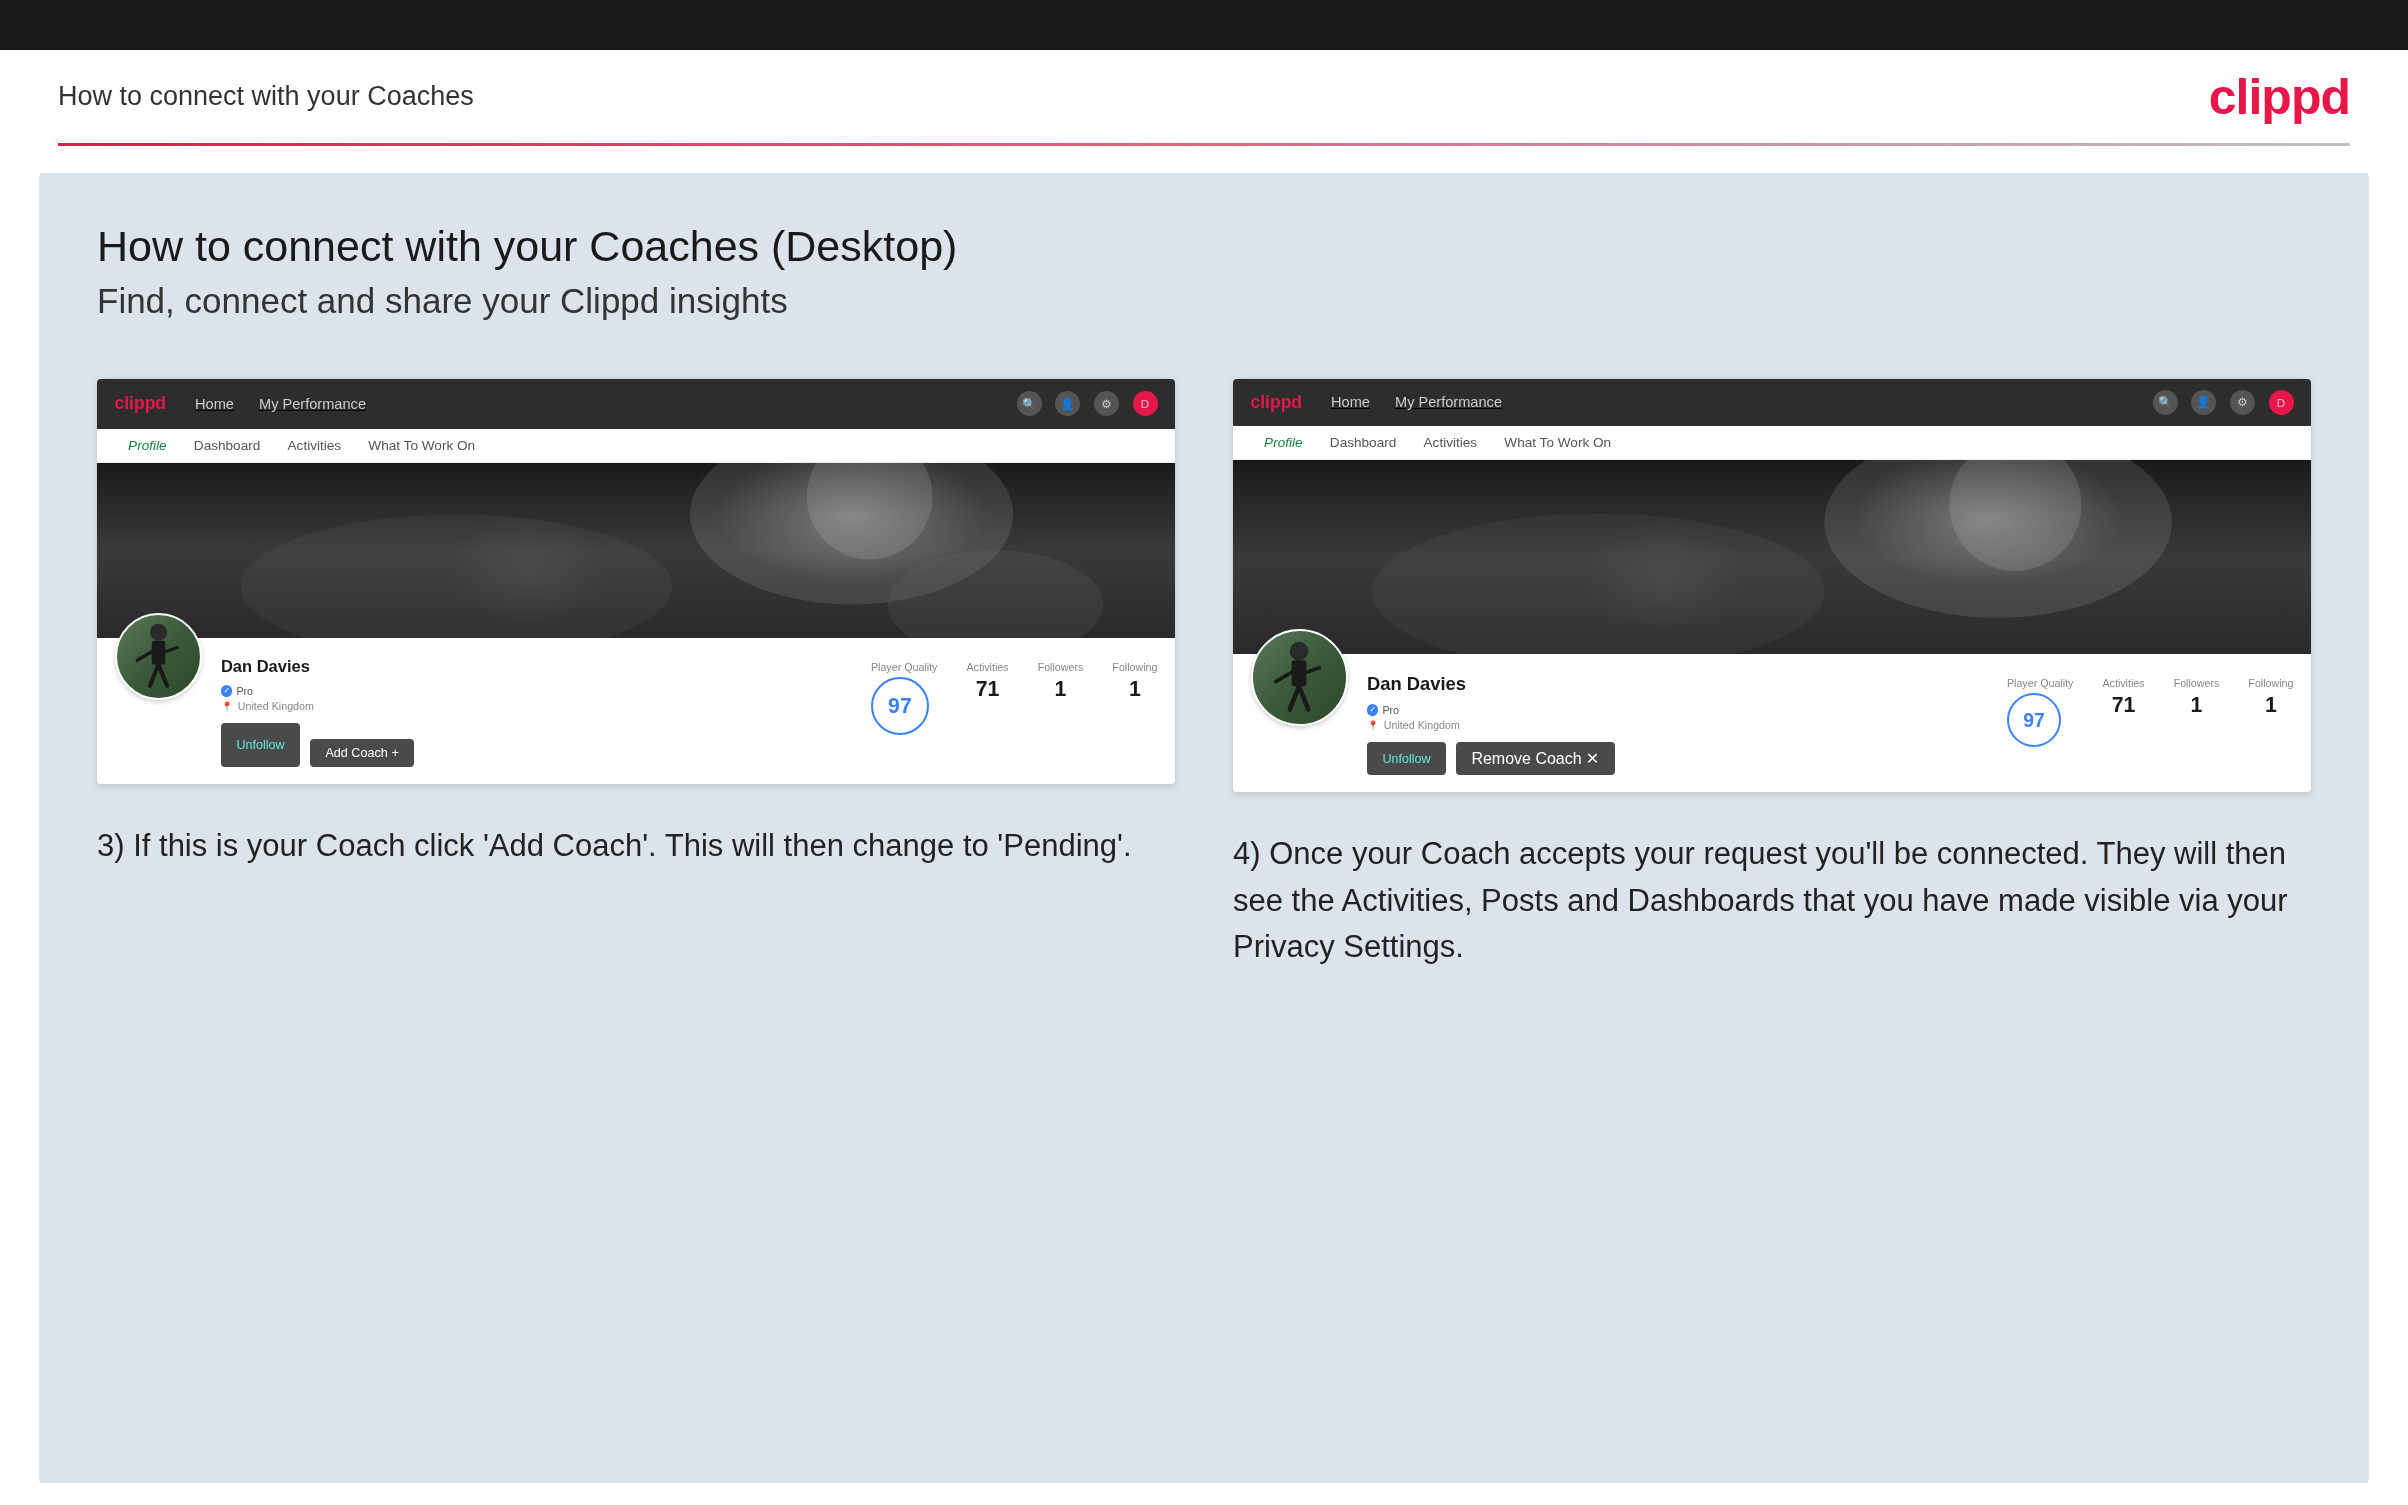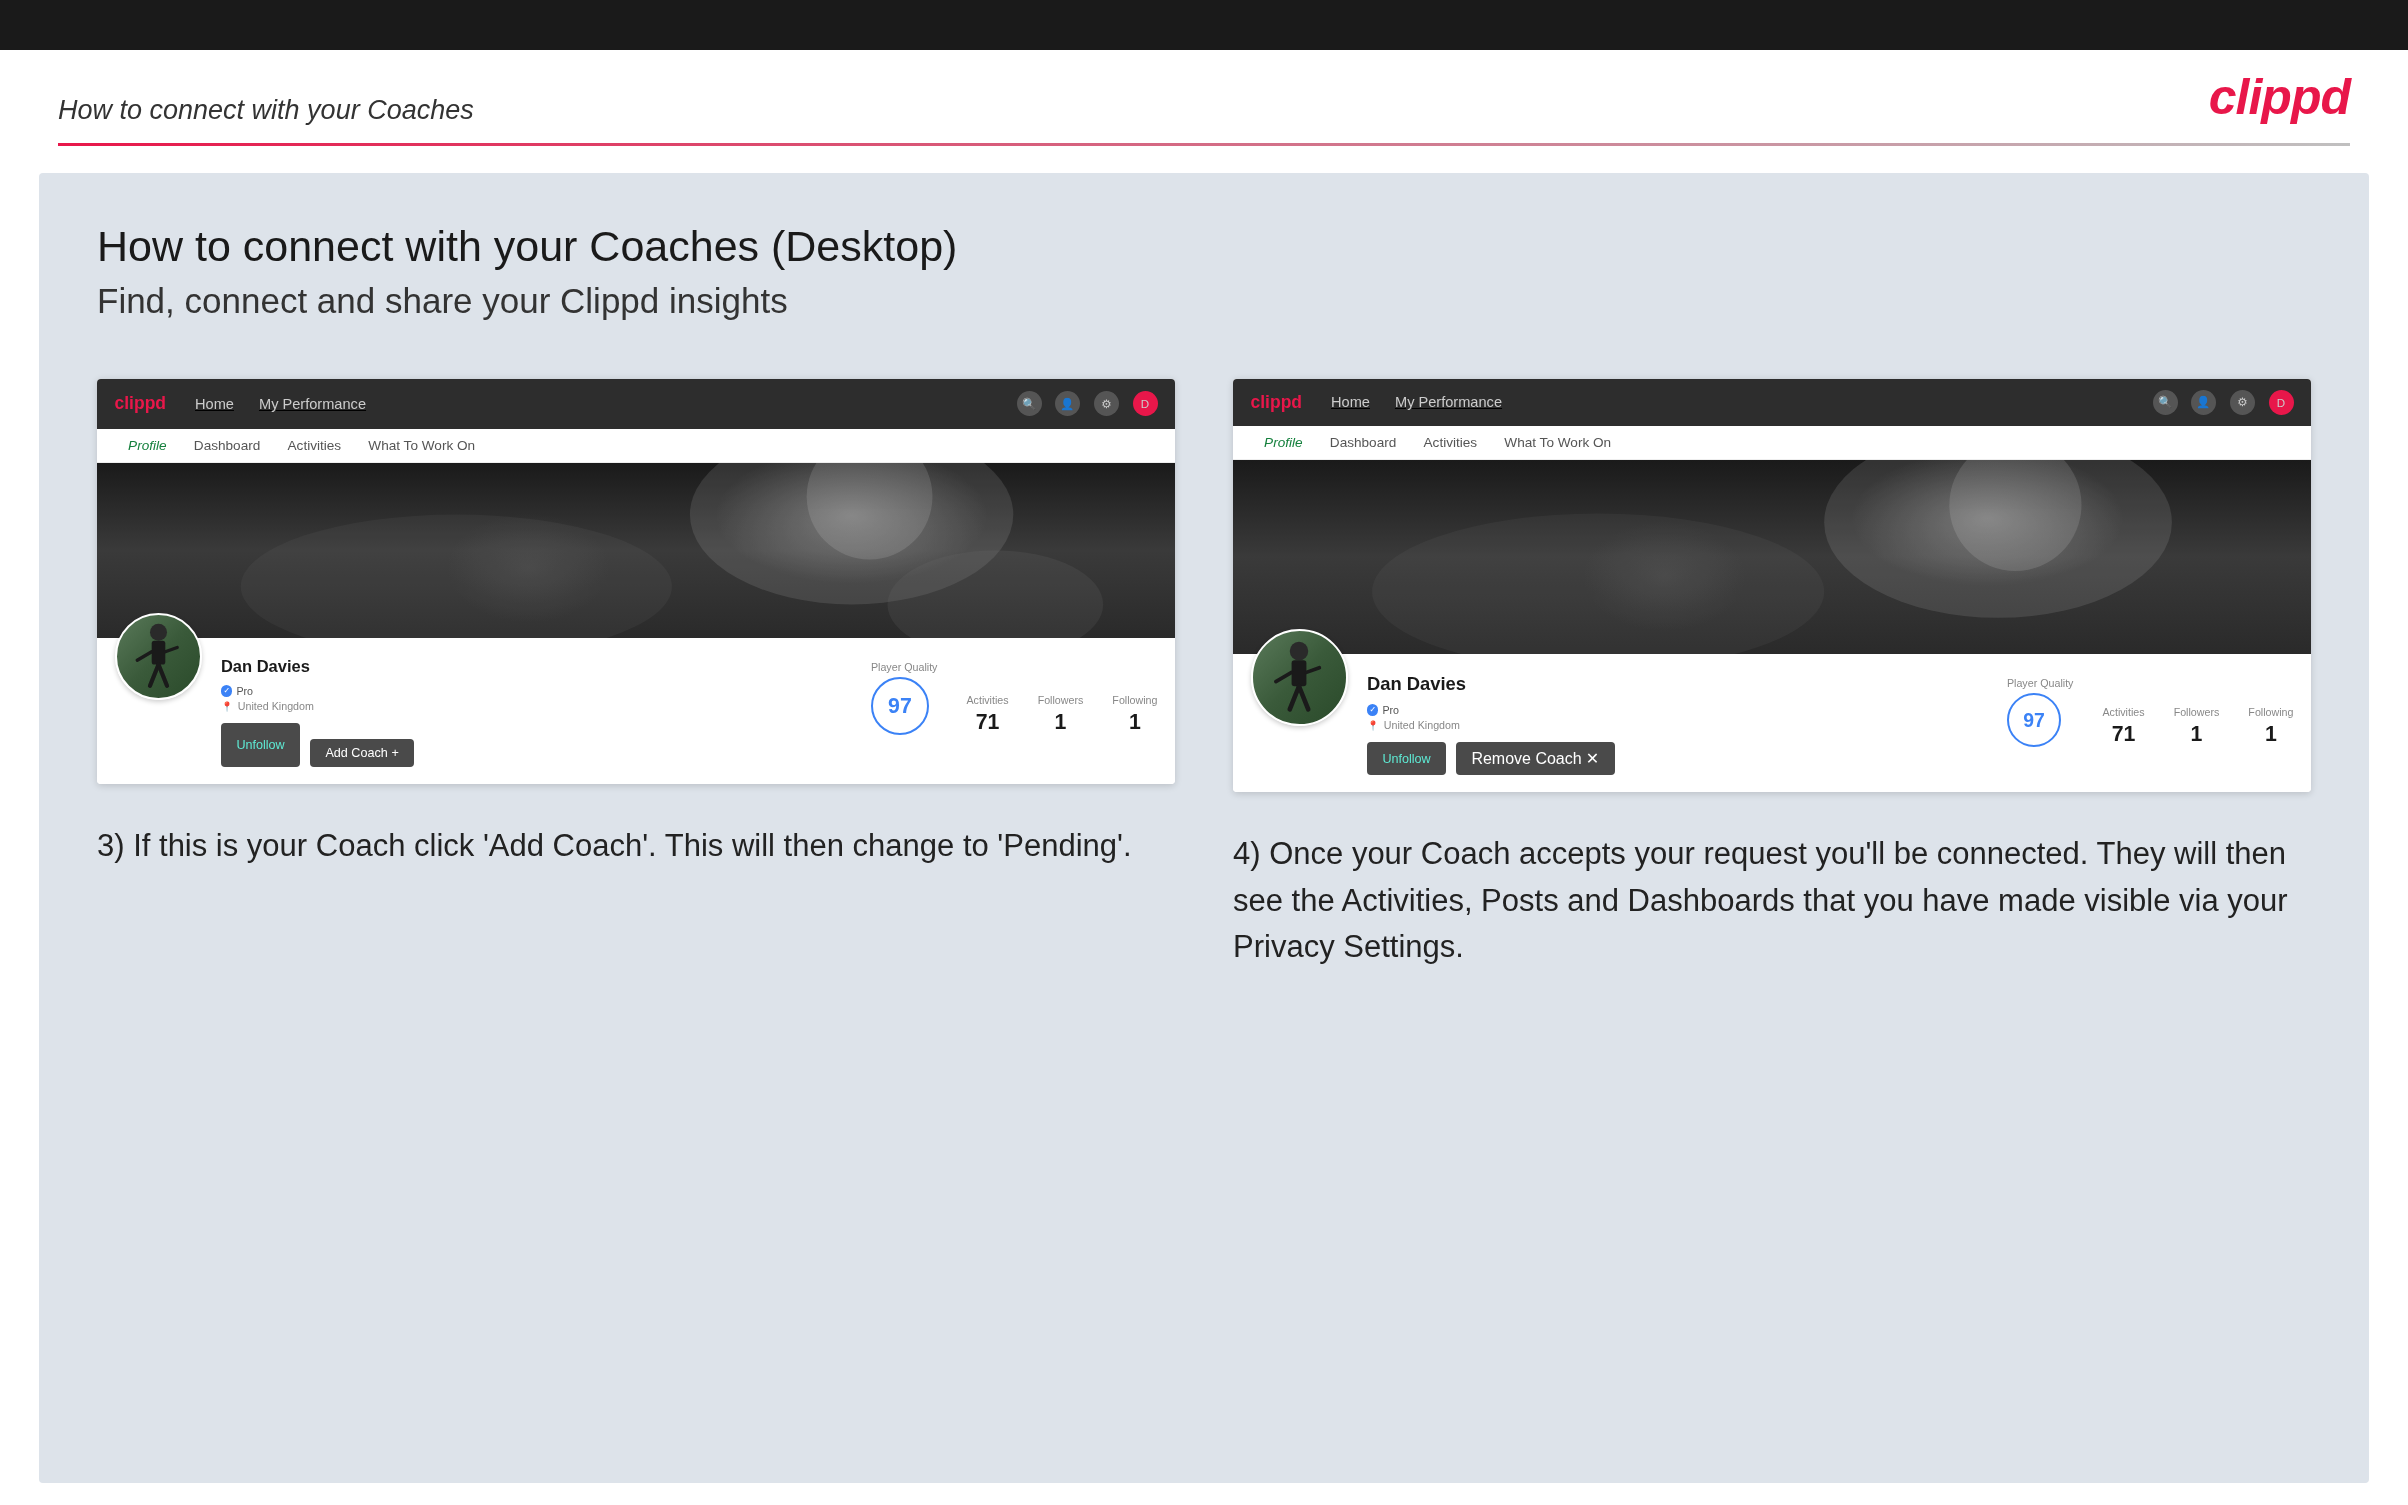--- a/index.html
+++ b/index.html
@@ -13,25 +13,24 @@
     
     .top-bar {
       height: 50px;
       background: #1a1a1a;
       width: 100%;
     }
 
     
     .header {
       display: flex;
-      align-items: flex-end;
+      align-items: center;
       justify-content: space-between;
       padding: 17.5px 58px;
       background: #fff;
-      font-style: italic;
     }
     .header-title {
       font-size: 27px;
       color: #333;
       font-weight: 400;
     }
     .logo {
       font-size: 50px;
       font-weight: 700;
       color: #e8174a;
@@ -227,21 +226,21 @@
     }
     .location-icon {
       font-size: 9.7px;
       margin-right: 1.9px;
     }
 
     
     .stats-row {
       display: flex;
       gap: 29px;
-      align-items: flex-end;
+      align-items: flex-start;
       flex: 1;
       justify-content: flex-end;
       padding-top: 9.7px;
     }
     .stat-item {
       text-align: center;
     }
     .stat-label {
       font-size: 10.7px;
       color: #888;

